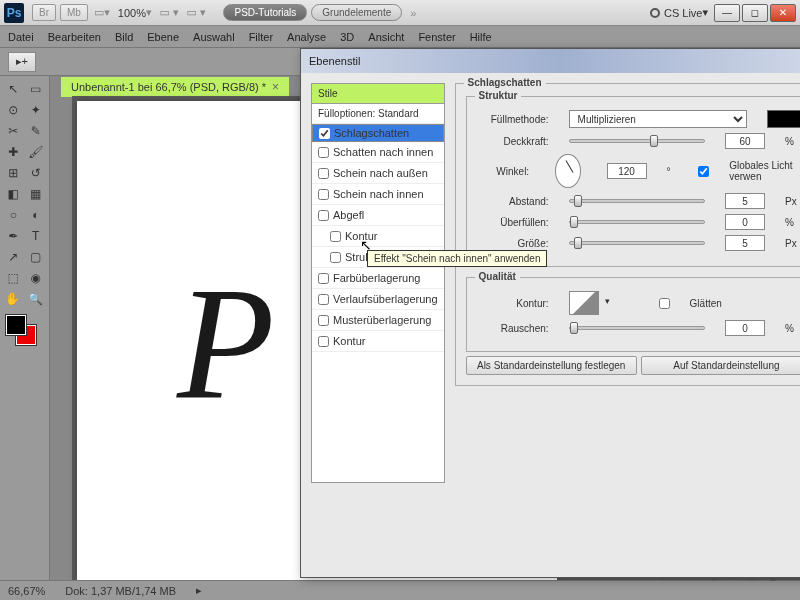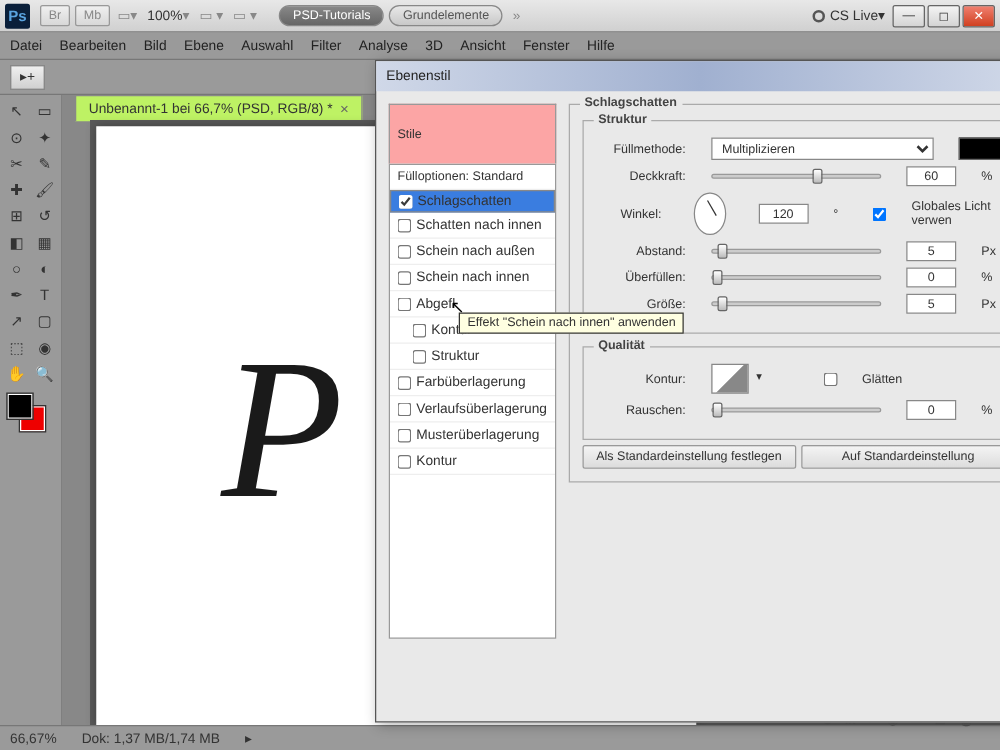--- a/index.html
+++ b/index.html
@@ -31,21 +31,21 @@
 .doc-tab{position:absolute;top:0;left:10px;background:#bef264;border:1px solid #888;border-bottom:none;padding:3px 10px;font-size:10px;display:flex;align-items:center;gap:6px}
 .doc-tab .x{color:#666;font-size:12px}
 .canvas{position:absolute;top:20px;left:22px;right:0;bottom:0;background:#5a5a5a}
 .paper{position:absolute;left:5px;top:5px;width:480px;height:480px;background:#fff;box-shadow:0 0 8px rgba(0,0,0,.3)}
 .letter{position:absolute;left:100px;top:150px;font-family:"Brush Script MT",cursive;font-size:160px;color:#1a1a1a;font-style:italic;text-shadow:2px 2px 4px rgba(0,0,0,.6),-1px -1px 2px rgba(255,255,255,.3),inset 0 0 10px #000;filter:blur(.3px)}
 .statusbar{height:20px;background:#9a9a9a;border-top:1px solid #777;display:flex;align-items:center;padding:0 8px;gap:20px;font-size:10px;color:#333}
 .dialog{position:absolute;left:300px;top:48px;width:520px;height:530px;background:#e9e9e9;border:1px solid #555;box-shadow:2px 2px 10px rgba(0,0,0,.3)}
 .dlg-title{height:24px;background:linear-gradient(90deg,#d0d8e8,#a0b0d0,#d0d8e8);display:flex;align-items:center;padding:0 8px;font-size:11px;color:#222}
 .dlg-body{display:flex;padding:10px;gap:10px;height:calc(100% - 24px)}
 .style-panel{width:165px}
-.style-hdr{border:1px solid #999;border-bottom:none;padding:18px 6px;background:#fca5a5;font-size:10px}
+.style-hdr{border:1px solid #999;border-bottom:none;padding:4px 6px;background:#bef264;font-size:10px}
 .style-list{border:1px solid #999;background:#fff;height:380px;overflow:hidden}
 .style-item{padding:4px 6px;display:flex;align-items:center;gap:4px;font-size:10px;border-bottom:1px solid #eee}
 .style-item.section{padding-left:6px}
 .style-item.sub{padding-left:18px}
 .style-item.sel{background:#3a7de0;color:#fff}
 .style-item.sel .cb{accent-color:#fff}
 .cb{width:11px;height:11px}
 .right-panel{flex:1;display:flex;flex-direction:column;gap:6px}
 .group{border:1px solid #aaa;padding:8px 10px 10px;position:relative;background:#e9e9e9}
 .group-title{position:absolute;top:-7px;left:8px;background:#e9e9e9;padding:0 4px;font-size:10px;font-weight:bold;color:#444}

